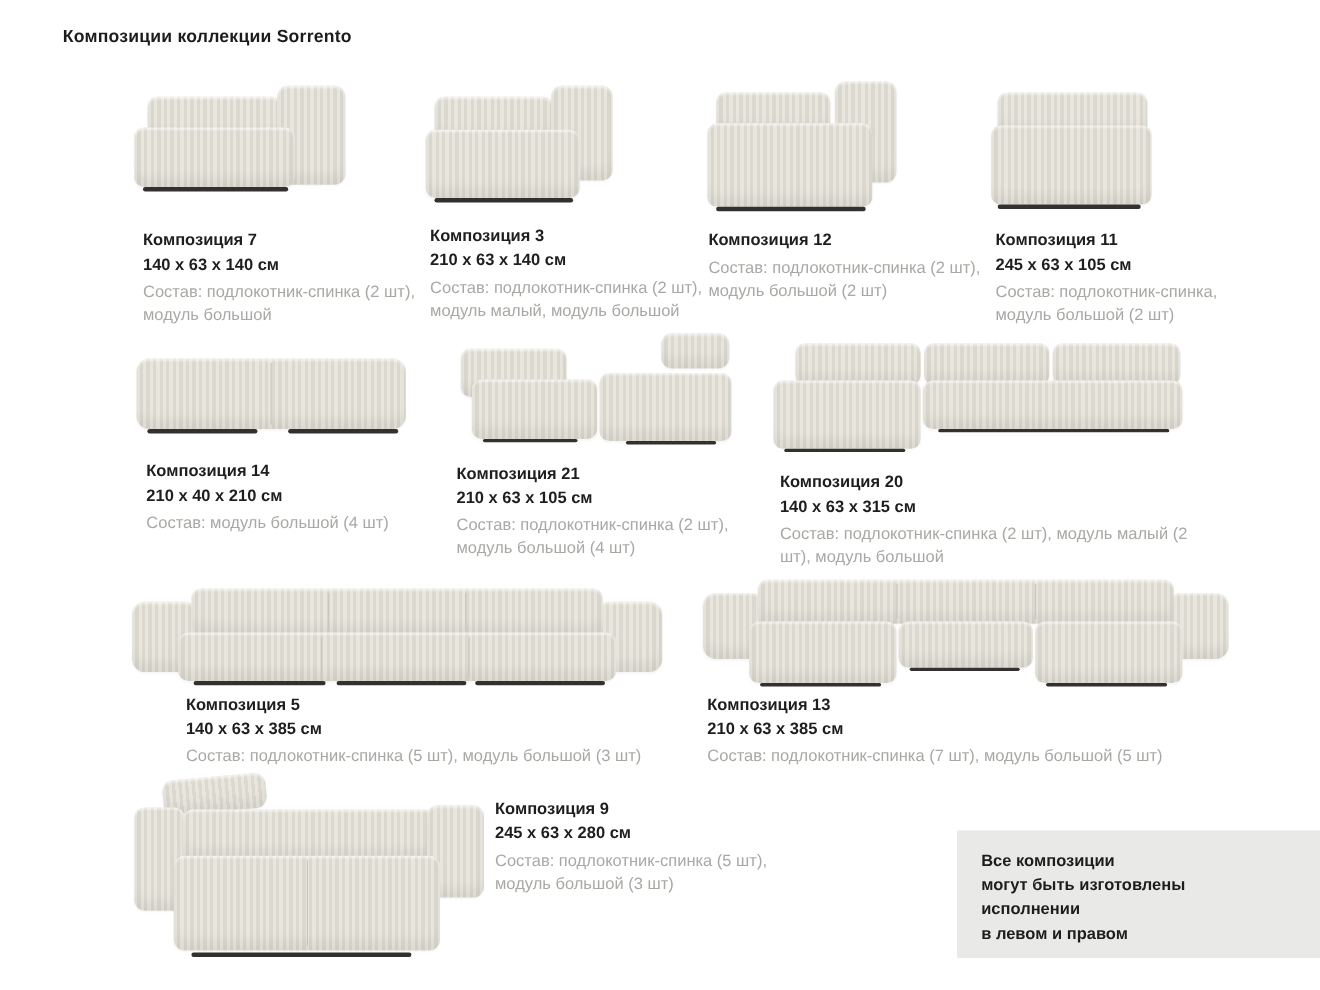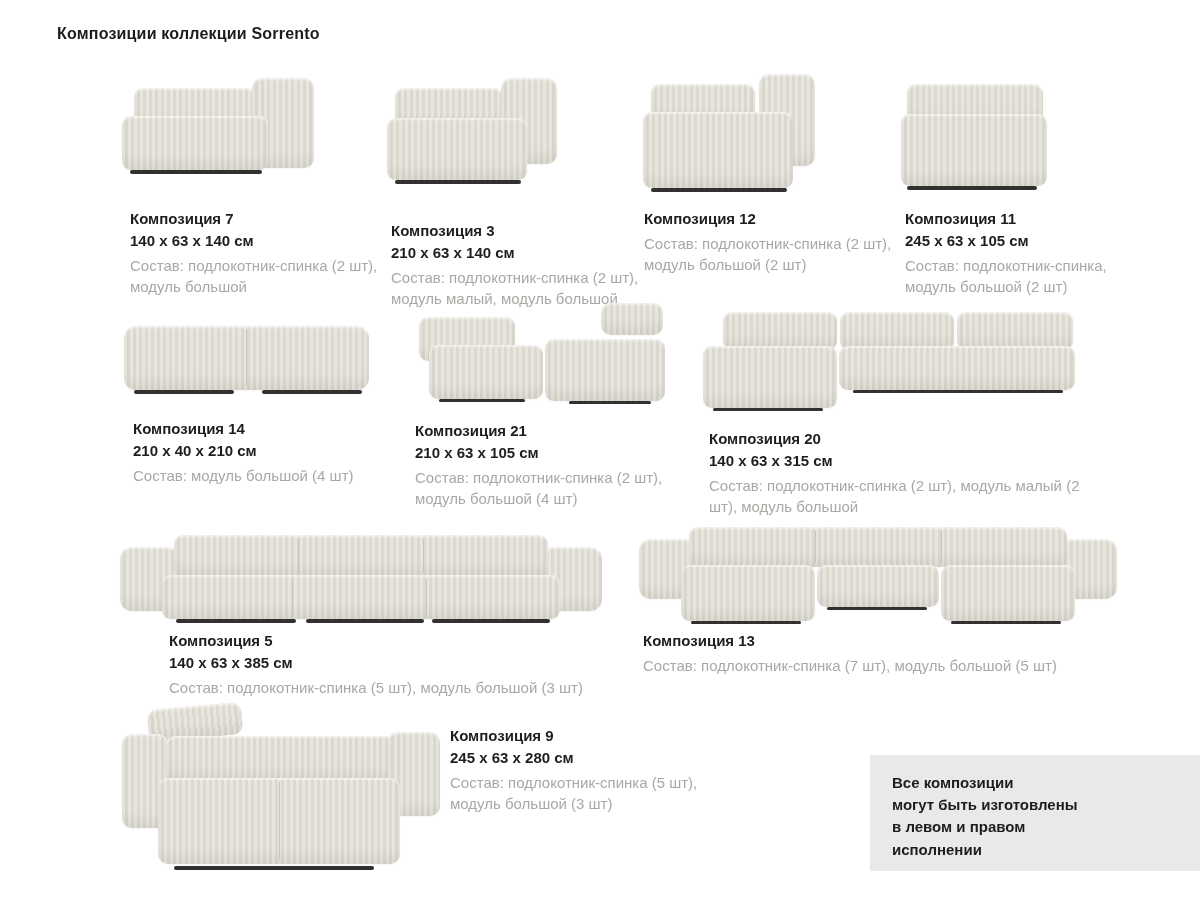--- a/index.html
+++ b/index.html
@@ -66,21 +66,21 @@
   <div class="m" style="left:6px; top:8px; width:136px; height:40px;"></div>
   <div class="m" style="left:0; top:38px; width:146px; height:72px;"></div>
   <div class="plinth" style="left:6px; top:110px; width:130px; height:4px;"></div>
 </div>
 
 <div class="comp-text" style="left:130px; top:208px; width:262px;">
   <div class="comp-name">Композиция 7</div>
   <div class="comp-dims">140 x 63 x 140 см</div>
   <div class="comp-parts">Состав: подлокотник-спинка (2 шт), модуль большой</div>
 </div>
-<div class="comp-text" style="left:391px; top:220px; width:262px;">
+<div class="comp-text" style="left:391px; top:204px; width:262px;">
   <div class="comp-name">Композиция 3</div>
   <div class="comp-dims">210 x 63 x 140 см</div>
   <div class="comp-parts">Состав: подлокотник-спинка (2 шт), модуль малый, модуль большой</div>
 </div>
 <div class="comp-text" style="left:644px; top:208px; width:262px;">
   <div class="comp-name">Композиция 12</div>
   <div class="comp-parts">Состав: подлокотник-спинка (2 шт), модуль большой (2 шт)</div>
 </div>
 <div class="comp-text" style="left:905px; top:208px; width:240px;">
   <div class="comp-name">Композиция 11</div>
@@ -158,20 +158,21 @@
   <div class="plinth" style="left:312px; top:112px; width:110px; height:3px;"></div>
 </div>
 
 <div class="comp-text" style="left:130px; top:630px; width:430px;margin-left:39px;">
   <div class="comp-name">Композиция 5</div>
   <div class="comp-dims">140 x 63 x 385 см</div>
   <div class="comp-parts">Состав: подлокотник-спинка (5 шт), модуль большой (3 шт)</div>
 </div>
 <div class="comp-text" style="left:643px; top:630px; width:430px;">
   <div class="comp-name">Композиция 13</div>
+  <div class="comp-dims">210 x 63 x 385 см</div>
   <div class="comp-parts">Состав: подлокотник-спинка (7 шт), модуль большой (5 шт)</div>
 </div>
 
 <div class="art" style="left:122px; top:702px; width:318px; height:172px;">
   <div class="m" style="left:26px; top:4px; width:94px; height:32px; transform:rotate(-5deg); border-radius:10px;"></div>
   <div class="m" style="left:0; top:32px; width:46px; height:94px; border-radius:10px;"></div>
   <div class="m" style="left:44px; top:34px; width:230px; height:45px;"></div>
   <div class="m" style="left:266px; top:30px; width:52px; height:84px; border-radius:10px;"></div>
   <div class="m" style="left:36px; top:76px; width:242px; height:86px; border-radius:10px;"></div>
   <div class="seam" style="left:157px; top:80px; width:1px; height:78px;"></div>
@@ -180,15 +181,15 @@
 
 <div class="comp-text" style="left:450px; top:725px; width:262px;">
   <div class="comp-name">Композиция 9</div>
   <div class="comp-dims">245 x 63 x 280 см</div>
   <div class="comp-parts">Состав: подлокотник-спинка (5 шт), модуль большой (3 шт)</div>
 </div>
 
 <div class="note-box">
   <div class="note-line">Все композиции</div>
   <div class="note-line">могут быть изготовлены</div>
+  <div class="note-line">исполнении</div>
   <div class="note-line">в левом и правом</div>
-  <div class="note-line">исполнении</div>
 </div>
 
 </body></html>

